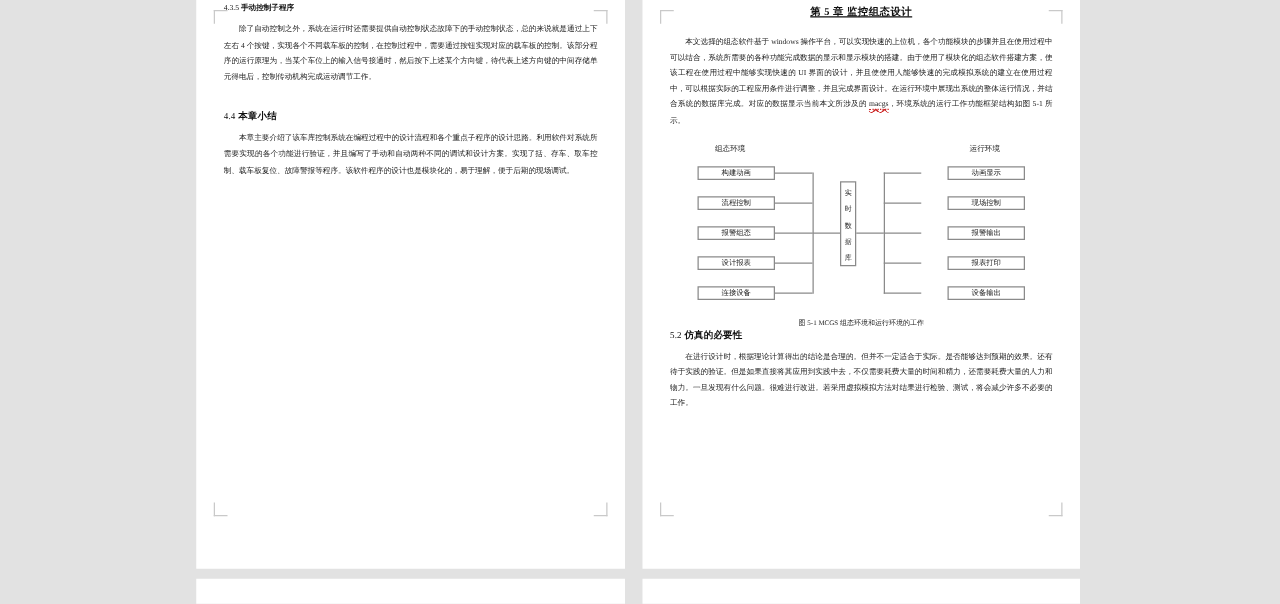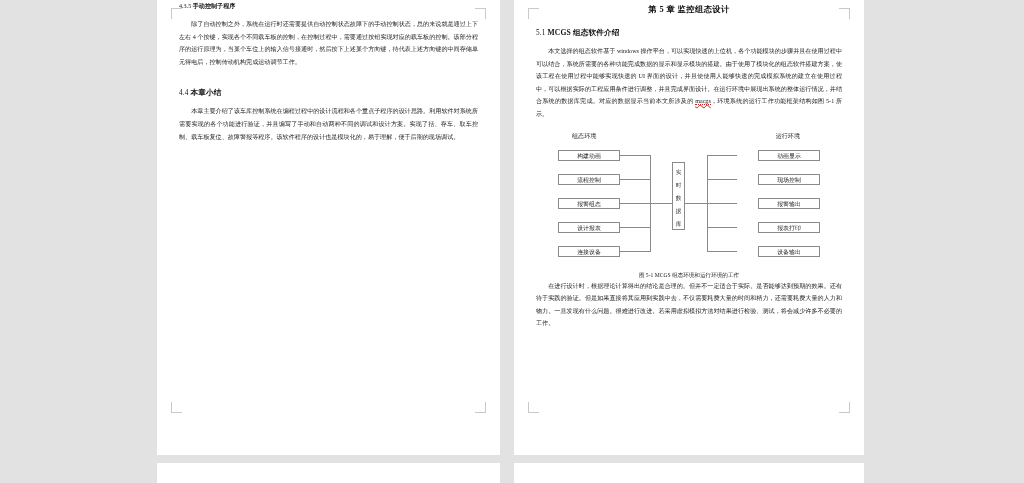--- a/index.html
+++ b/index.html
@@ -57,20 +57,21 @@
     right: 22px;
     top: 8px;
   }
   .h-chapter {
     text-align: center;
     font-weight: bold;
     font-size: 8.3px;
     letter-spacing: .4px;
     color: #101010;
     margin: 2px 0 13px 0;
+    text-decoration: underline;
   }
   .h-sub {
     font-size: 7.6px;
     font-weight: bold;
     color: #101010;
     margin: 0 0 7px 0;
     letter-spacing: .15px;
   }
   .h-sub-num {
     font-weight: normal;
@@ -200,24 +201,20 @@
 
   <div class="cmark tl" style="left:14px; top:14px;"></div>
   <div class="cmark tr" style="right:14px; top:14px;"></div>
   <div class="cmark bl" style="left:14px; bottom:42px;"></div>
   <div class="cmark br" style="right:14px; bottom:42px;"></div>
 
   <div class="body-area">
 
     <div class="h-chapter">第 5 章  监控组态设计</div>
 
-    <div class="h-sub">
-      <span class="h-sub-num">5.1</span>
-      <span>MCGS 组态软件介绍</span>
-    </div>
 
     <p class="para"><span>本文选择的组态软件基于 windows 操作平台，可以实现快速的上位机，各个功能模块的步骤并且在使用过程中可以结合，系统所需要的各种功能完成数据的显示和显示模块的搭建。由于使用了模块化的组态软件搭建方案，使该工程在使用过程中能够实现快速的 UI 界面的设计，并且使使用人能够快速的完成模拟系统的建立在使用过程中，可以根据实际的工程应用条件进行调整，并且完成界面设计。在运行环境中展现出系统的整体运行情况，并结合系统的数据库完成。对应的数据显示当前本文所涉及的 </span><span class="spell-err">macgs</span><span>，环境系统的运行工作功能框架结构如图 5-1 所示。</span></p>
 
     <div class="figure">
       <div class="diagram">
 
         <div class="col-title left">组态环境</div>
         <div class="col-title right">运行环境</div>
 
         <div class="dbox lcol" style="top:18px;">构建动画</div>
@@ -253,20 +250,24 @@
         <div class="wire h" style="left:153px; top:71px; width:30px;"></div>
         <div class="wire h" style="left:153px; top:95px; width:30px;"></div>
         <div class="wire h" style="left:153px; top:119px; width:30px;"></div>
         <div class="wire v" style="left:153px; top:23px; height:97px;"></div>
         <div class="wire h" style="left:131px; top:71px; width:22px;"></div>
 
       </div>
       <div class="fig-caption">图 5-1 MCGS 组态环境和运行环境的工作</div>
     </div>
 
+    <div class="h-sub">
+      <span class="h-sub-num">5.2</span>
+      <span>仿真的必要性</span>
+    </div>
 
     <p class="para">在进行设计时，根据理论计算得出的结论是合理的。但并不一定适合于实际。是否能够达到预期的效果。还有待于实践的验证。但是如果直接将其应用到实践中去，不仅需要耗费大量的时间和精力，还需要耗费大量的人力和物力。一旦发现有什么问题。很难进行改进。若采用虚拟模拟方法对结果进行检验、测试，将会减少许多不必要的工作。</p>
 
   </div>
 </div>
 
 <div class="page page-left-next"></div>
 <div class="page page-right-next"></div>
 
 </body></html>

